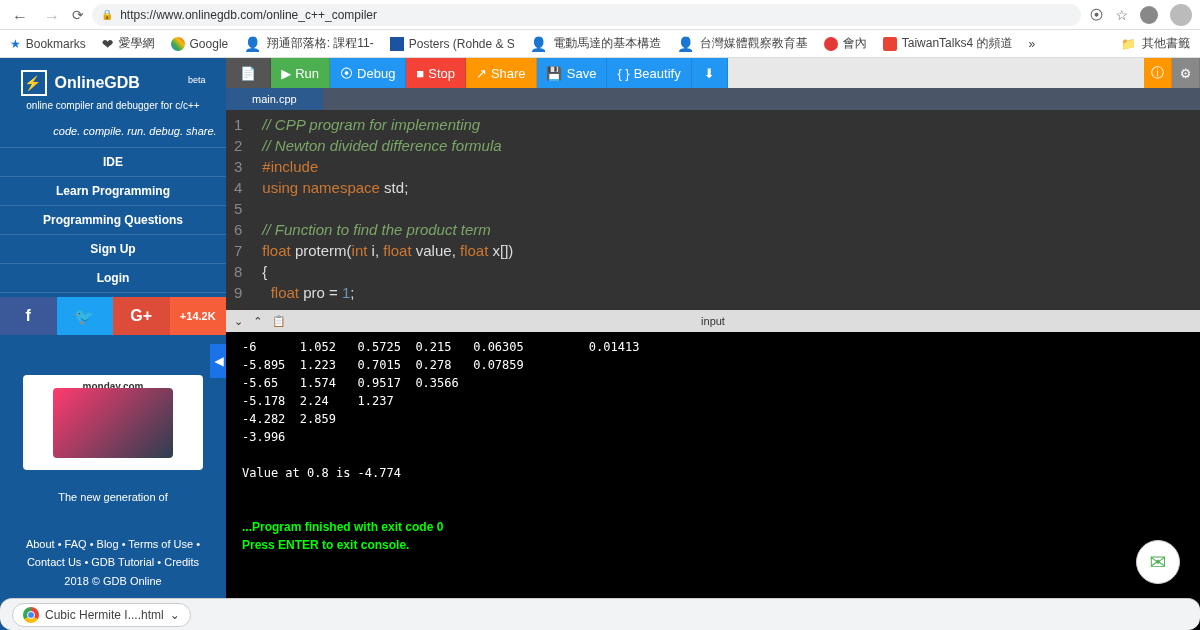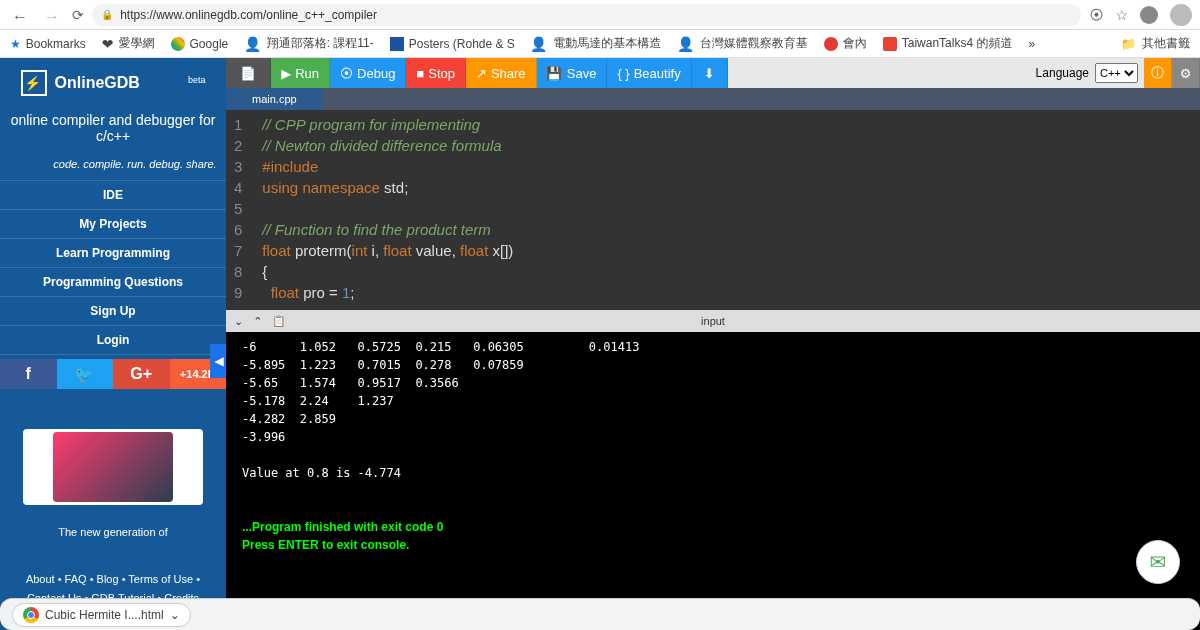--- a/index.html
+++ b/index.html
@@ -29,21 +29,21 @@
 
 .main-area { display: flex; height: 572px; }
 
 
 .sidebar { width: 226px; background: #155999; color: #fff; display: flex; flex-direction: column; font-size: 12px; position: relative; }
 .logo-area { padding: 12px 10px 4px; text-align: center; }
 .logo-row { display: flex; align-items: center; justify-content: center; gap: 8px; }
 .logo-box { width: 26px; height: 26px; border: 2px solid #fff; display: flex; align-items: center; justify-content: center; font-size: 14px; font-weight: bold; }
 .logo-text { font-size: 16px; font-weight: bold; }
 .logo-beta { font-size: 9px; vertical-align: super; margin-left: 48px; }
-.tagline1 { font-size: 14px; margin-top: 16px; }
+.tagline1 { font-size: 10px; margin-top: 4px; }
 .tagline2 { font-style: italic; font-size: 11px; padding: 10px 0; margin-left: 44px; }
 .nav-item { padding: 7px 0; text-align: center; border-top: 1px solid rgba(255,255,255,0.15); cursor: pointer; font-size: 12px; font-weight: bold; }
 .social-row { display: flex; height: 38px; margin-top: 4px; }
 .social-btn { flex: 1; display: flex; align-items: center; justify-content: center; color: #fff; font-weight: bold; font-size: 16px; }
 .fb { background: #3b5998; } .tw { background: #1da1f2; } .gp { background: #dd4b39; } .plus { background: #f65e39; font-size: 11px; font-weight: bold; }
 .collapse-btn { position: absolute; right: -2px; top: 286px; width: 18px; height: 34px; background: #1a73e8; color: #fff; display: flex; align-items: center; justify-content: center; font-size: 12px; }
 .ad-box { margin: 40px auto 14px; width: 180px; height: 95px; background: #fff; border-radius: 4px; display: flex; align-items: center; justify-content: center; position: relative; }
 .ad-content { width: 120px; height: 70px; background: linear-gradient(135deg,#ff3b6f,#2c3e50); border-radius: 4px; position: relative; }
 .ad-label { position: absolute; top: 6px; font-size: 10px; color: #333; font-weight: bold; }
 .footer-text { text-align: center; font-size: 11px; line-height: 1.7; padding: 4px 8px; }
@@ -167,21 +167,20 @@
   <div class="sidebar">
     <div class="logo-area">
       <div class="logo-row">
         <div class="logo-box">⚡</div>
         <div><span class="logo-text">OnlineGDB</span><span class="logo-beta">beta</span></div>
       </div>
       <div class="tagline1">online compiler and debugger for c/c++</div>
     </div>
     <div class="tagline2" style="text-align:center">code. compile. run. debug. share.</div>
     <div class="nav-item">IDE</div>
-    <div class="nav-item">My Projects</div>
     <div class="nav-item">Learn Programming</div>
     <div class="nav-item">Programming Questions</div>
     <div class="nav-item">Sign Up</div>
     <div class="nav-item" style="border-bottom:1px solid rgba(255,255,255,0.15)">Login</div>
     <div class="social-row">
       <div class="social-btn fb">f</div>
       <div class="social-btn tw">🐦</div>
       <div class="social-btn gp">G+</div>
       <div class="social-btn plus">+ <span>14.2K</span></div>
     </div>
@@ -201,24 +200,20 @@
     <div class="toolbar">
       <div class="tb-btn tb-new">📄</div>
       <div class="tb-btn tb-run">▶ <span>Run</span></div>
       <div class="tb-btn tb-debug">⦿ <span>Debug</span></div>
       <div class="tb-btn tb-stop">■ <span>Stop</span></div>
       <div class="tb-btn tb-share">↗ <span>Share</span></div>
       <div class="tb-btn tb-save">💾 <span>Save</span></div>
       <div class="tb-btn tb-beautify">{ } <span>Beautify</span></div>
       <div class="tb-btn tb-dl">⬇</div>
       <div class="tb-spacer"></div>
-      <div class="lang-area">
-        <span>Language</span>
-        <select class="lang-select"><option>C++</option></select>
-      </div>
       <div class="tb-btn tb-icon">ⓘ</div>
       <div class="tb-btn tb-icon2">⚙</div>
     </div>
 
     <div class="tab-row">
       <div class="tab">main.cpp</div>
     </div>
 
     <div class="code-editor">
       <div class="gutter" id="gutter">1<br>2<br>3<br>4<br>5<br>6<br>7<br>8<br>9<br></div>

